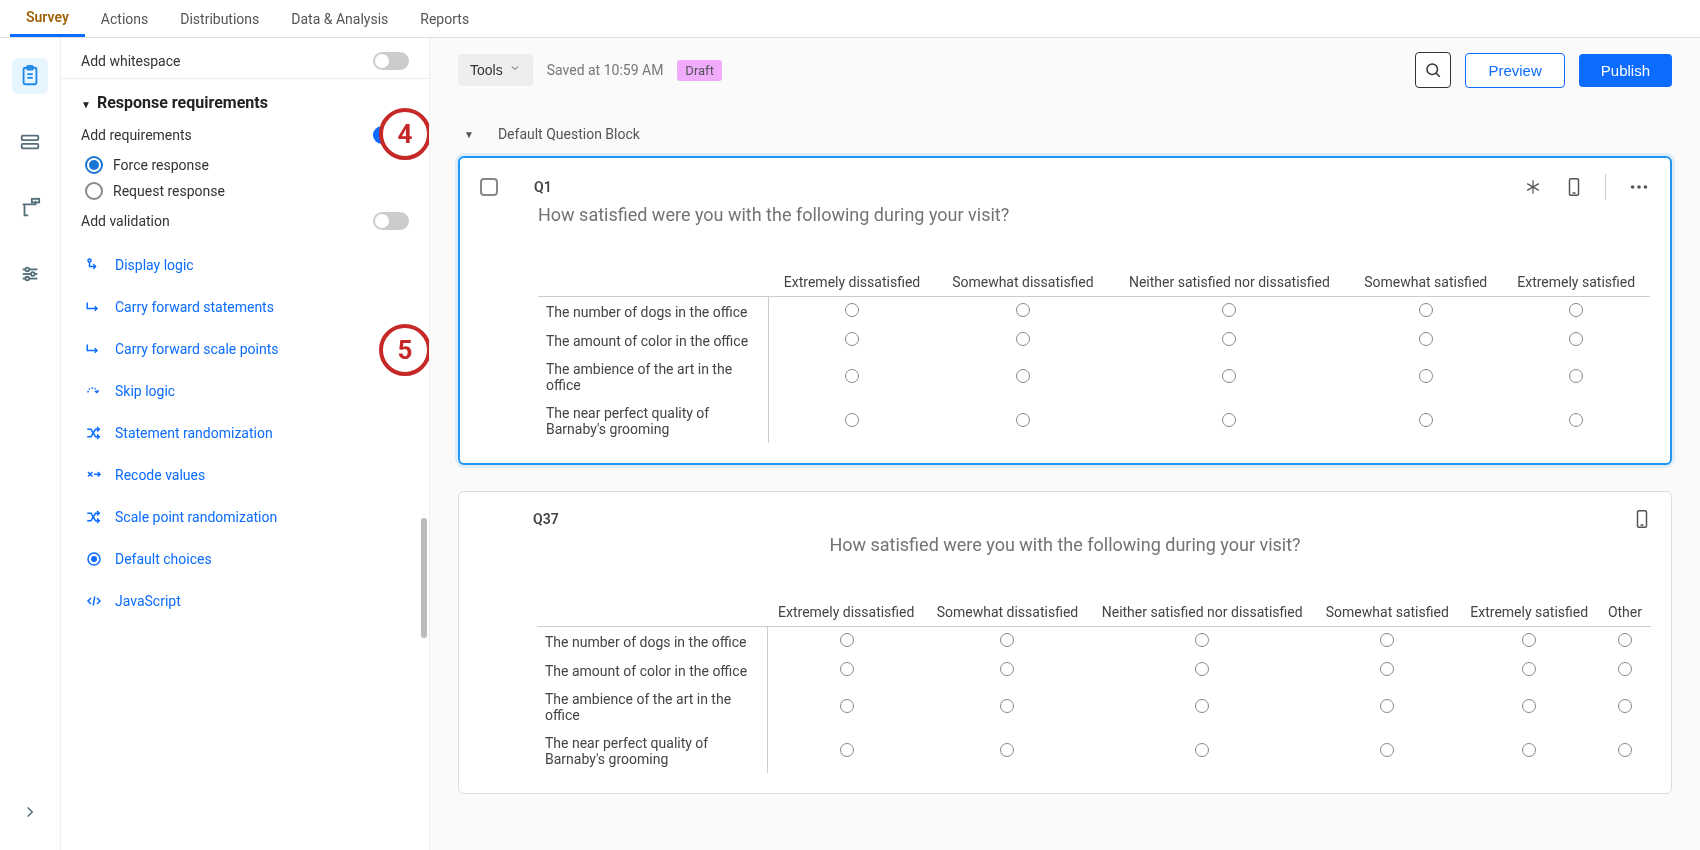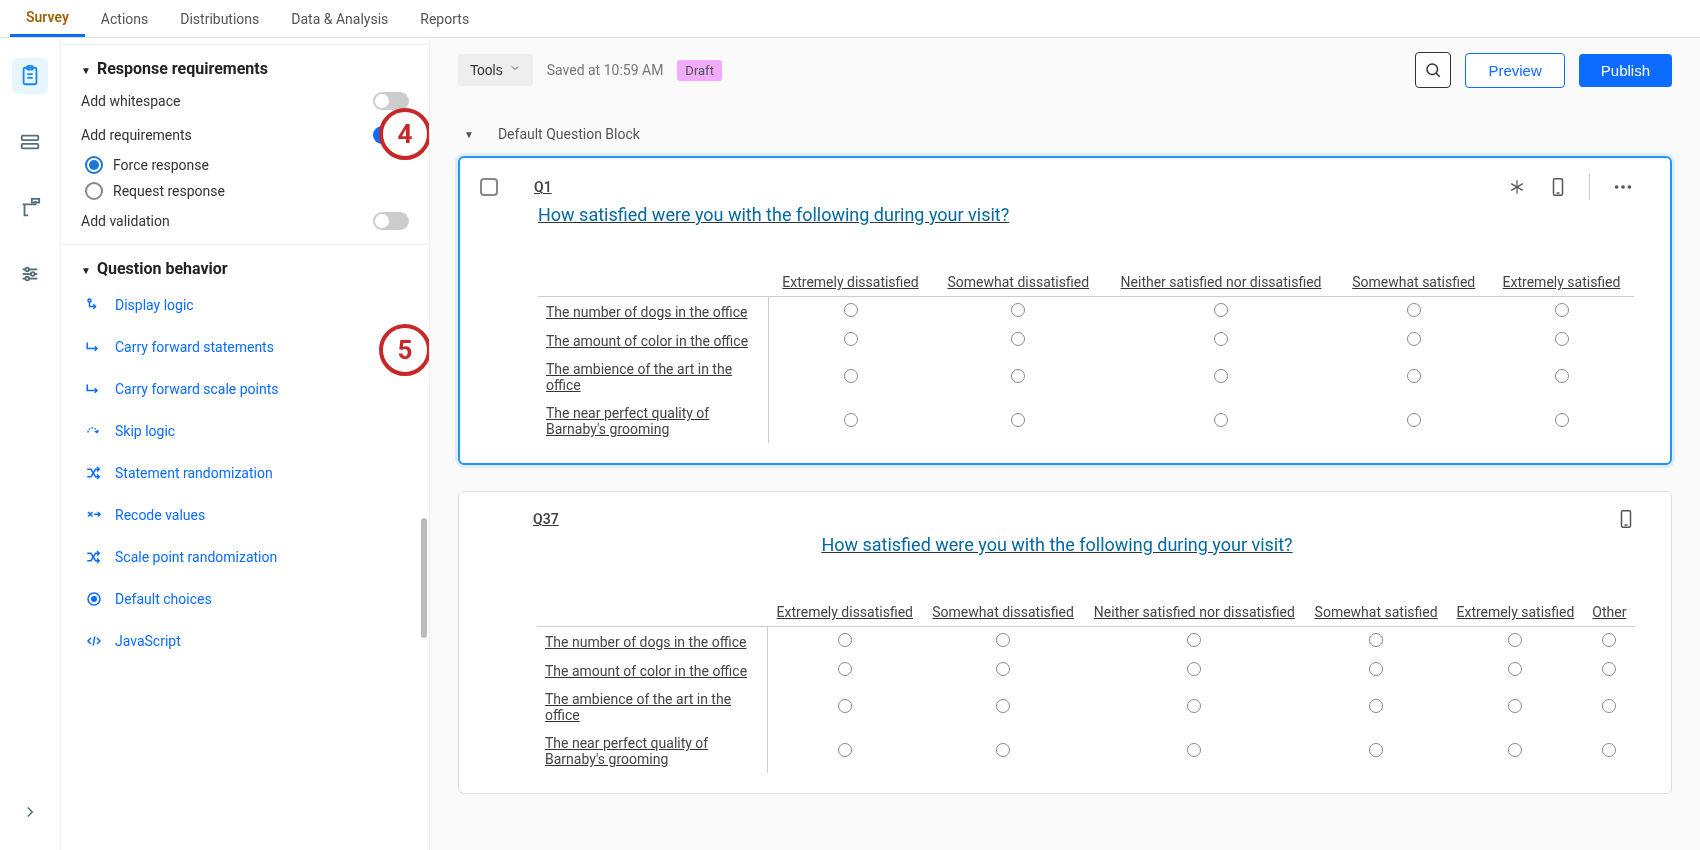--- a/index.html
+++ b/index.html
@@ -43,28 +43,28 @@
   .muted { color:#777; }
   .badge { background:#f0abfc; color:#555; padding:3px 8px; border-radius:3px; font-size:13px; }
   .spacer { flex:1; }
   .sq-btn { width:36px; height:36px; border:1px solid #333; border-radius:4px; display:flex; align-items:center; justify-content:center; cursor:pointer; background:#fff; }
   .preview-btn { border:1px solid #0b6cff; color:#0b6cff; background:#fff; padding:8px 22px; border-radius:4px; cursor:pointer; font-size:15px; }
   .publish-btn { background:#0b6cff; color:#fff; border:none; padding:8px 22px; border-radius:4px; cursor:pointer; font-size:15px; }
   
   .block-area { padding: 10px 28px 30px 28px; }
   .block-header { display:flex; align-items:center; gap:24px; padding: 14px 6px; color:#555; }
   
-  .qcard { background:#fff; border:1px solid #ddd; border-radius:6px; margin-bottom:26px; padding:16px 36px 20px 20px;text-decoration:underline; }
+  .qcard { background:#fff; border:1px solid #ddd; border-radius:6px; margin-bottom:26px; padding:16px 20px 20px 20px; }
   .qcard.selected { border:2px solid #2196f3; box-shadow:0 0 0 3px rgba(33,150,243,0.12); }
   .qhead { display:flex; align-items:center; gap:36px; margin-bottom:4px; }
   .qcheck { width:18px; height:18px; border:2px solid #888; border-radius:4px; cursor:pointer; }
   .qid { font-weight:600; color:#444; }
   .qicons { margin-left:auto; display:flex; align-items:center; gap:22px; }
   .qicons .divider { width:1px; height:26px; background:#ccc; }
-  .qtext { font-size:18px; color:#0369a1; margin:4px 0 12px 58px; }
+  .qtext { font-size:18px; color:#737373; margin:4px 0 12px 58px; }
   .qtext.centered { text-align:center; margin-left:0; }
   
   table.matrix { width: calc(100% - 58px); margin-left:58px; border-collapse:collapse;margin-top:43px; }
   table.matrix th { font-weight:400; color:#444; padding:6px 8px; font-size:14px; text-align:center; vertical-align:bottom; }
   table.matrix thead tr { border-bottom:1px solid #ccc; }
   table.matrix td { padding:6px 8px; text-align:center; vertical-align:middle; }
   table.matrix td.stmt { text-align:left; color:#444; border-right:1px solid #ccc; width:230px; }
   .radio-circle { width:14px; height:14px; border:1.5px solid #888; border-radius:50%; display:inline-block; cursor:pointer; }
 </style>
 </head>
@@ -113,50 +113,47 @@
         </svg>
     </div>
     <div class="icon expand">
       <svg width="18" height="18" viewBox="0 0 24 24" fill="none" stroke="#546e7a" stroke-width="2">
           <polyline points="9 6 15 12 9 18"></polyline>
         </svg>
     </div>
   </div>
 
   <div class="sidepanel">
-    <div class="sp-row heading">
-      <span><span class="sp-caret">▼</span><span>Response requirements</span></span>
-    </div>
-
     <div class="sp-row">
       <span>Add whitespace</span>
       <div class="toggle"></div>
+    </div>
+
+    <div class="sp-row heading">
+      <span><span class="sp-caret">▼</span><span>Response requirements</span></span>
     </div>
     <div class="sp-row">
       <span>Add requirements</span>
       <div class="toggle on"></div>
     </div>
     <div class="radio-row">
       <div class="radio-outer">
           <div class="radio-inner"></div>
         </div>
       <span>Force response</span>
     </div>
     <div class="radio-row" style="">
       <div class="radio-outer unchecked"></div>
       <span>Request response</span>
     </div>
     <div class="sp-row" style="padding-bottom:14px;">
       <span>Add validation</span>
       <div class="toggle"></div>
     </div>
 
-    <div class="sp-row heading">
-      <span><span class="sp-caret">▼</span><span>Question behavior</span></span>
-    </div>
 
     <div class="link-item">
       <svg width="18" height="18" viewBox="0 0 24 24" fill="none" stroke-width="2">
           <circle cx="6" cy="6" r="2"></circle>
           <path d="M6 8 L6 14 L14 14"></path>
           <polyline points="11 11 14 14 11 17"></polyline>
         </svg>
       <span>Display logic</span>
     </div>
     <div class="link-item">

